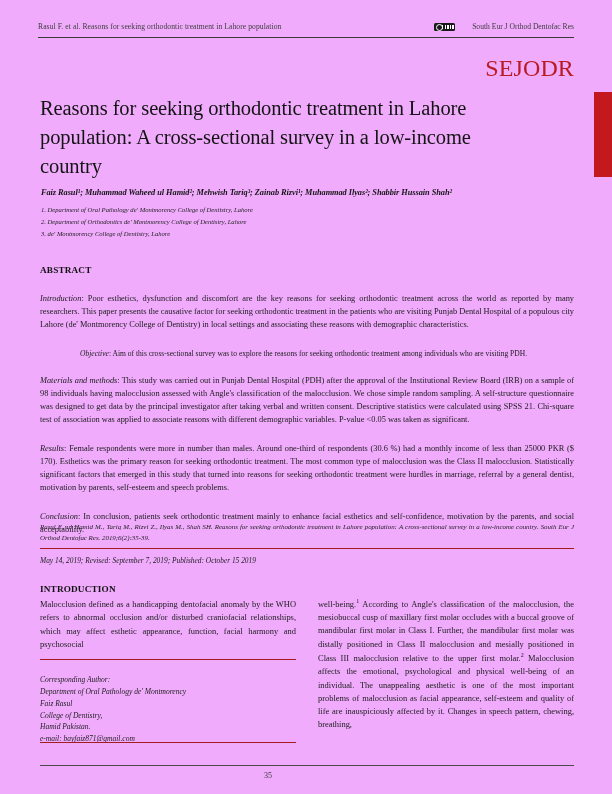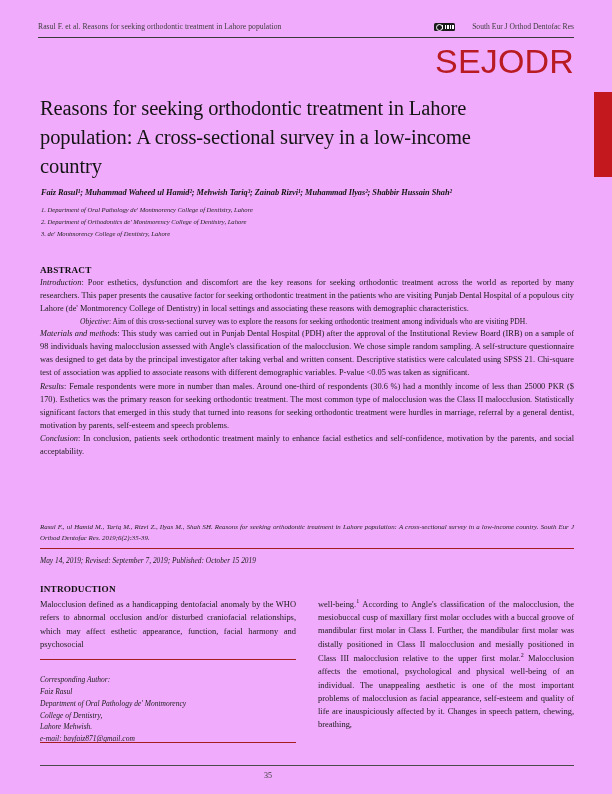--- a/index.html
+++ b/index.html
@@ -80,27 +80,27 @@
     top: 37px;
     width: 536px;
     height: 1px;
     background: #3a3a3a;
   }
 
   
   .masthead {
     position: absolute;
     right: 38px;
-    top: 44px;
-    font-size: 34px;
+    top: 56px;
+    font-size: 24px;
     line-height: 1;
     font-weight: 400;
     letter-spacing: 0.005em;
     color: #b81c22;
-    font-family: Liberation Sans, sans-serif;
+    font-family: Liberation Serif, serif;
   }
 
   .side-bar {
     position: absolute;
     right: 0;
     top: 92px;
     width: 18px;
     height: 85px;
     background: #c2181e;
   }
@@ -160,20 +160,21 @@
     top: 277px;
     width: 534px;
   }
   .abs-p {
     font-size: 8.35px;
     line-height: 1.555;
     text-align: justify;
     text-justify: inter-word;
     margin-bottom: 0.5px;
     color: #1b1b1b;
+    margin-top: 16px;
   }
   .abs-p .lbl { font-style: italic; }
   .abs-p.tight { font-size: 7.55px; line-height: 1.5; padding-left: 40px; }
 
   
   .citation {
     position: absolute;
     left: 40px;
     top: 521px;
     width: 534px;
@@ -333,24 +334,24 @@
 
   <div class="col-left">
     <div class="sec-head">INTRODUCTION</div>
     <p class="body-p">Malocclusion defined as a handicapping dentofacial anomaly by the WHO refers to abnormal occlusion and/or disturbed craniofacial relationships, which may affect esthetic appearance, function, facial harmony and psychosocial</p>
   </div>
 
   <div class="rule-red-col"></div>
 
   <div class="corresp">
     <div>Corresponding Author:</div>
+    <div>Department of Oral Pathology de' Montmorency</div>
     <div>Faiz Rasul</div>
-    <div>Department of Oral Pathology de' Montmorency</div>
     <div>College of Dentistry,</div>
-    <div>Lahore Mehwish.</div>
+    <div>Hamid Pakistan.</div>
     <div>e-mail: bayfaiz871@gmail.com</div>
   </div>
 
   <div class="rule-red-col2"></div>
 
   <div class="col-right">
     <p class="body-p"><span>well-being.</span><sup>1</sup><span> According to Angle's classification of the malocclusion, the mesiobuccal cusp of maxillary first molar occludes with a buccal groove of mandibular first molar in Class I. Further, the mandibular first molar was distally positioned in Class II malocclusion and mesially positioned in Class III malocclusion relative to the upper first molar.</span><sup>2</sup><span> Malocclusion affects the emotional, psychological and physical well-being of an individual. The unappealing aesthetic is one of the most important problems of malocclusion as facial appearance, self-esteem and quality of life are inauspiciously affected by it. Changes in speech pattern, chewing, breathing,</span></p>
   </div>
 
   <div class="rule-foot"></div>

